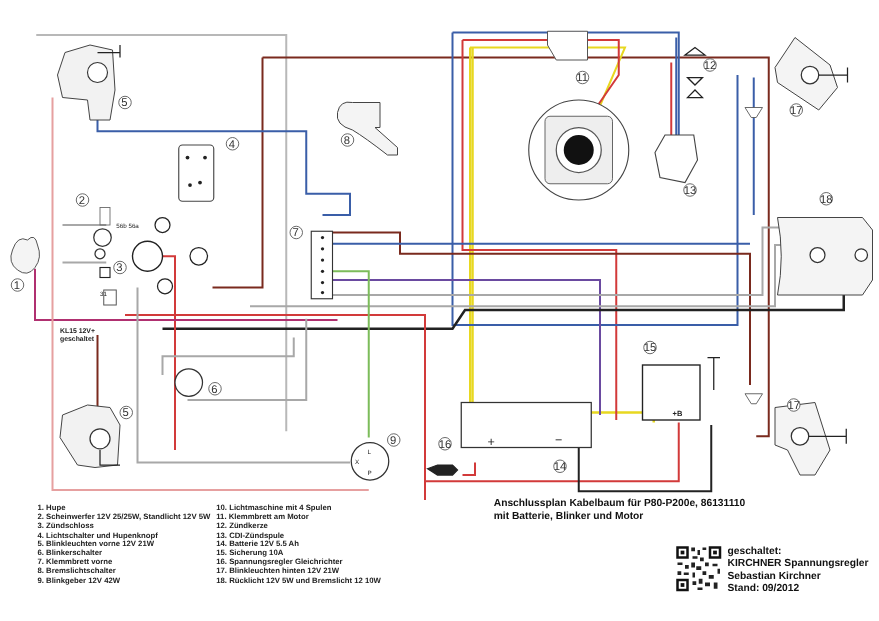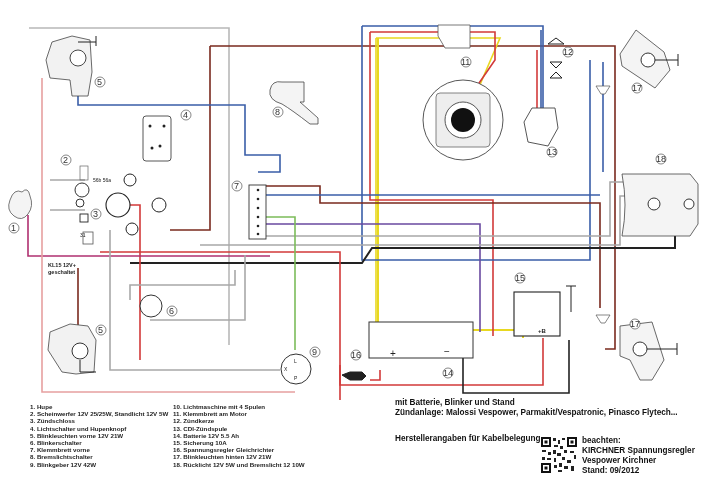--- a/index.html
+++ b/index.html
@@ -252,26 +252,25 @@
   <div>12. Zündkerze</div>
   <div>13. CDI-Zündspule</div>
   <div>14. Batterie 12V 5.5 Ah</div>
   <div>15. Sicherung 10A</div>
   <div>16. Spannungsregler Gleichrichter</div>
   <div>17. Blinkleuchten hinten 12V 21W</div>
   <div>18. Rücklicht 12V 5W und Bremslicht 12 10W</div>
 </div>
 
 <div id="title-block">
-  <div>mit Batterie, Blinker und Stand</div>
-  <div>Zündanlage: Malossi Vespower, Parmakit/Vespatronic, Pinasco Flytech...</div>
+  <div>Anschlussplan Kabelbaum für P80-P200e,    86131110</div>
+  <div>mit Batterie, Blinker und Motor</div>
 </div>
 
 <div id="note">
-  <div>Herstellerangaben für Kabelbelegung</div>
 </div>
 
 <svg id="qr" viewBox="0 0 38 38">
   <rect width="38" height="38" fill="#fff"></rect>
   <rect x="1" y="1" width="10" height="10" fill="#111"></rect>
     <rect x="3" y="3" width="6" height="6" fill="#fff"></rect>
     <rect x="4.5" y="4.5" width="3" height="3" fill="#111"></rect>
   <rect x="27" y="1" width="10" height="10" fill="#111"></rect>
     <rect x="29" y="3" width="6" height="6" fill="#fff"></rect>
     <rect x="30.5" y="4.5" width="3" height="3" fill="#111"></rect>
@@ -298,17 +297,17 @@
       <rect x="27" y="24" width="4" height="3"></rect>
       <rect x="14" y="29" width="3" height="3"></rect>
     <rect x="19" y="27" width="3" height="4"></rect>
       <rect x="24" y="30" width="4" height="3"></rect>
       <rect x="31" y="30" width="3" height="5"></rect>
     <rect x="18" y="34" width="4" height="2"></rect>
   </g>
 </svg>
 
 <div id="copyright">
-  <div>beachten:</div>
+  <div>geschaltet:</div>
   <div>KIRCHNER Spannungsregler</div>
-  <div>Vespower Kirchner</div>
+  <div>Sebastian Kirchner</div>
   <div>Stand: 09/2012</div>
 </div>
 
 </body></html>

